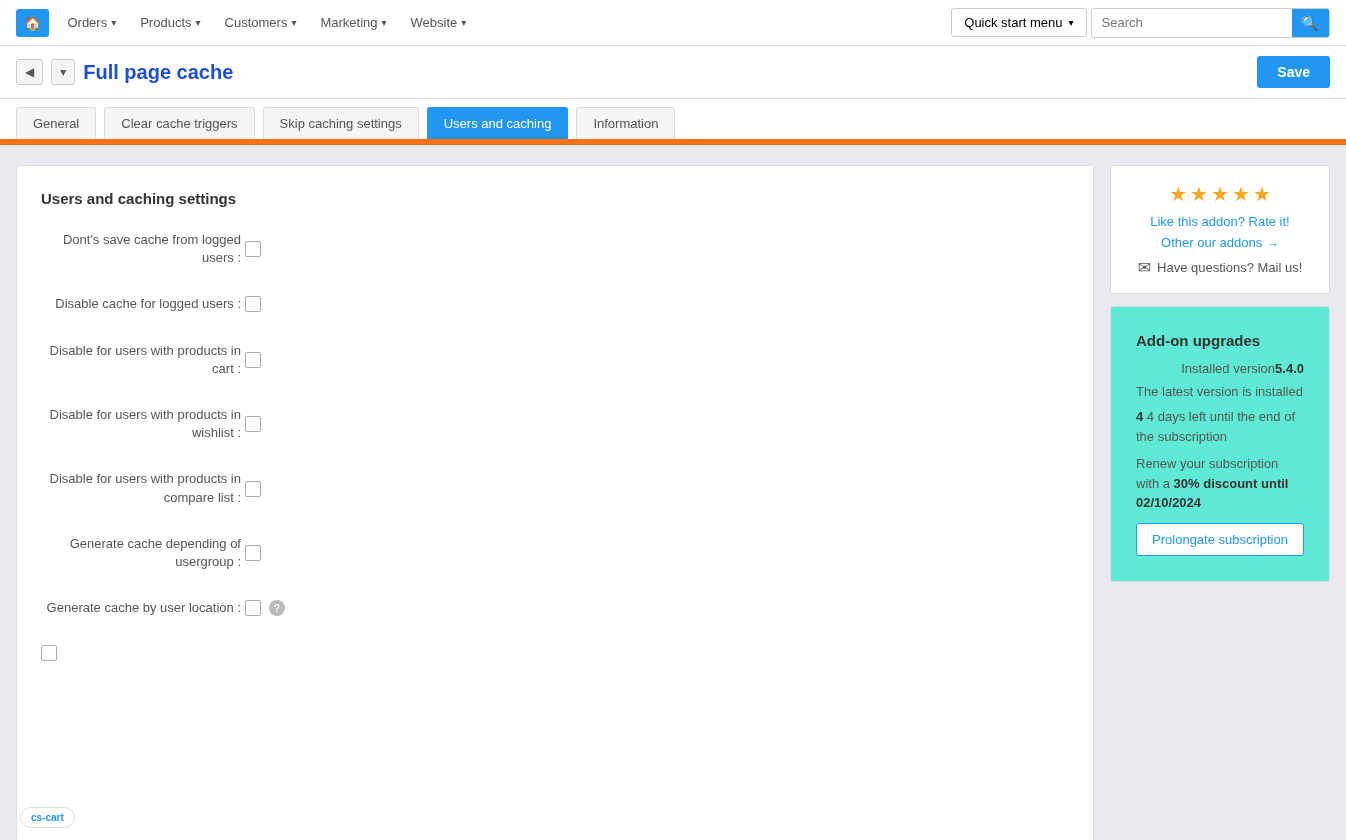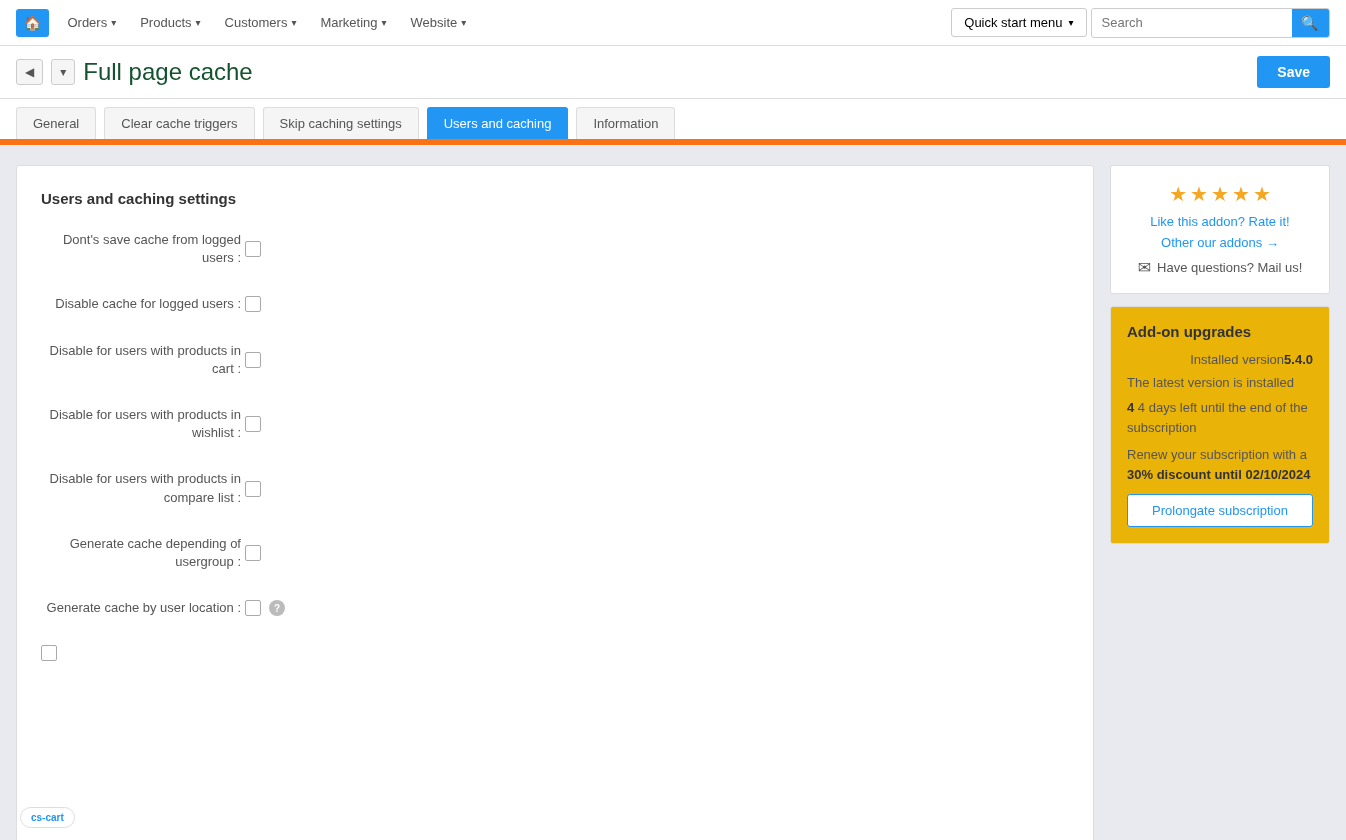--- a/index.html
+++ b/index.html
@@ -90,23 +90,23 @@
     .back-btn {
       border: 1px solid #ccc;
       background: #f5f5f5;
       border-radius: 3px;
       padding: 5px 8px;
       cursor: pointer;
       font-size: 12px;
       color: #555;
     }
     .page-title {
-      font-size: 24px;
-      font-weight: normal;
-      color: #14532d;
+      font-size: 20px;
+      font-weight: bold;
+      color: #1d4ed8;
       flex: 1;
     }
     .save-btn {
       background: #2196f3;
       color: #fff;
       border: none;
       border-radius: 3px;
       padding: 8px 20px;
       cursor: pointer;
       font-size: 14px;
@@ -255,24 +255,24 @@
       font-size: 13px;
       color: #555;
       justify-content: center;
       margin-top: 8px;
     }
     .mail-icon {
       font-size: 16px;
     }
 
     .addon-upgrades-card {
-      background: #eab308;
+      background: #5eead4;
       border: 1px solid #ddd;
       border-radius: 3px;
-      padding: 16px;
+      padding: 25px;
     }
     .addon-upgrades-title {
       font-size: 15px;
       font-weight: bold;
       color: #333;
       margin-bottom: 12px;
     }
     .version-row {
       display: flex;
       justify-content: flex-end;

